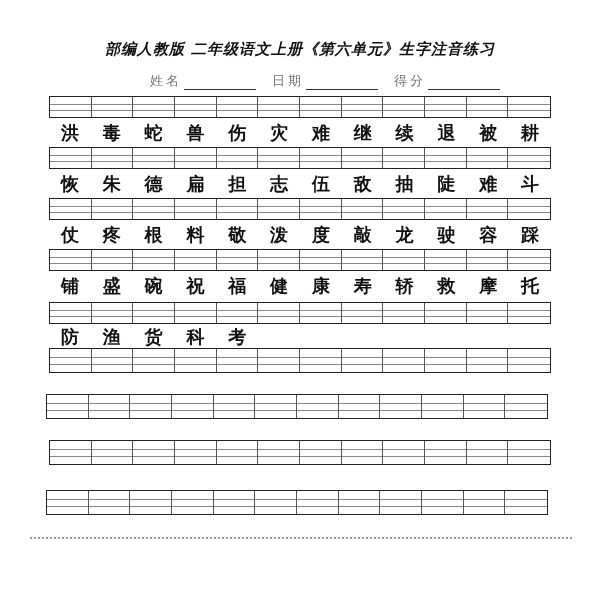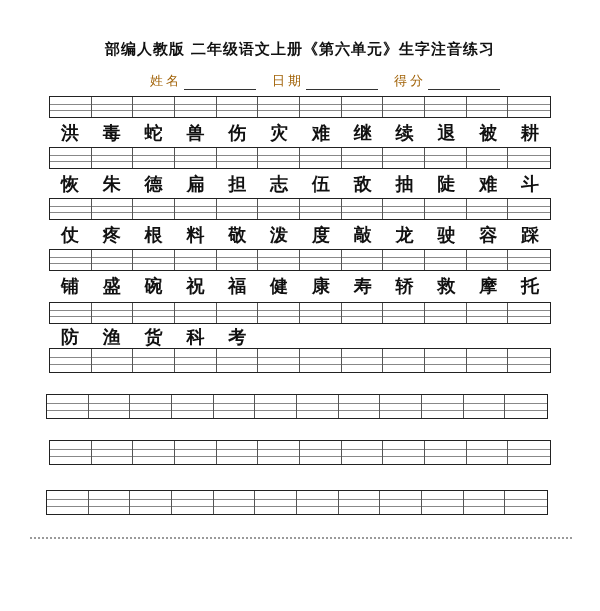--- a/index.html
+++ b/index.html
@@ -1,18 +1,18 @@
 <!DOCTYPE html>
 <html><head>
   <meta charset="utf-8">
   <style>
     html, body { margin: 0; padding: 0; background: #ffffff; }
     body { width: 600px; height: 611px; position: relative; overflow: hidden; font-family: "DejaVu Serif", "Liberation Serif", serif; color: #111; }
-    .title { position: absolute; top: 40px; left: 0; width: 600px; text-align: center; font-size: 15px; font-weight: bold; letter-spacing: 1px; font-family: "DejaVu Sans", sans-serif; }
-    .info { position: absolute; top: 72px; left: 150px; font-size: 13px; display: flex; align-items: flex-end; font-family: "DejaVu Sans", sans-serif; color: #a16207; }
+    .title { position: absolute; top: 40px; left: 0; width: 600px; text-align: center; font-size: 15px; font-weight: bold; letter-spacing: 1px; font-family: "DejaVu Sans", sans-serif; font-style: italic; }
+    .info { position: absolute; top: 72px; left: 150px; font-size: 13px; display: flex; align-items: flex-end; font-family: "DejaVu Sans", sans-serif; color: #737373; }
     .info .lbl { margin-right: 2px; letter-spacing: 3px; }
     .info .blank { display: inline-block; border-bottom: 1px solid #333; width: 72px; height: 14px; margin-right: 16px; }
     .grid { position: absolute; left: 49px; width: 502px; height: 22px; border: 1.5px solid #222; box-sizing: border-box; display: grid; grid-template-columns: repeat(12, 1fr); }
     .cell { border-right: 1px solid #555; position: relative; }
     .cell:last-child { border-right: none; }
     .cell::before, .cell::after { content: ""; position: absolute; left: 0; right: 0; border-top: 1px solid #888; }
     .cell::before { top: 33%; }
     .cell::after { top: 66%; }
     .chars { position: absolute; left: 49px; width: 502px; display: grid; grid-template-columns: repeat(12, 1fr); font-size: 18px; font-weight: bold; text-align: center; font-family: "DejaVu Sans", sans-serif; }
     .chars span { display: block; }

